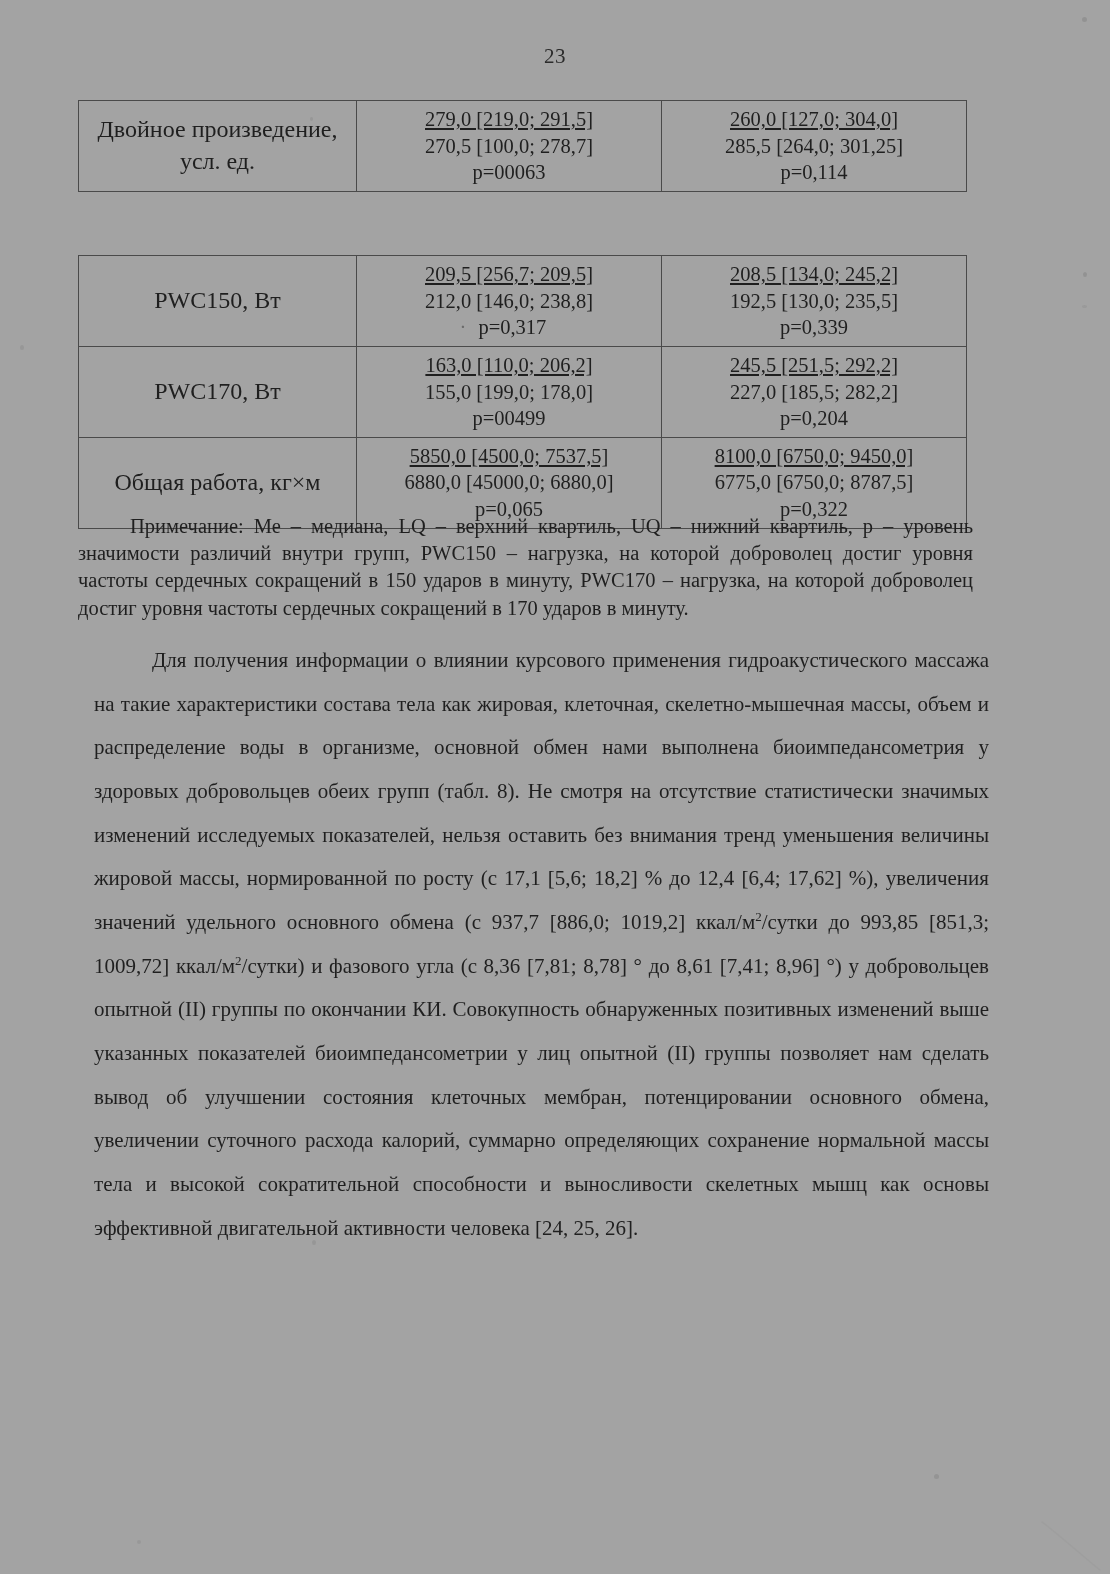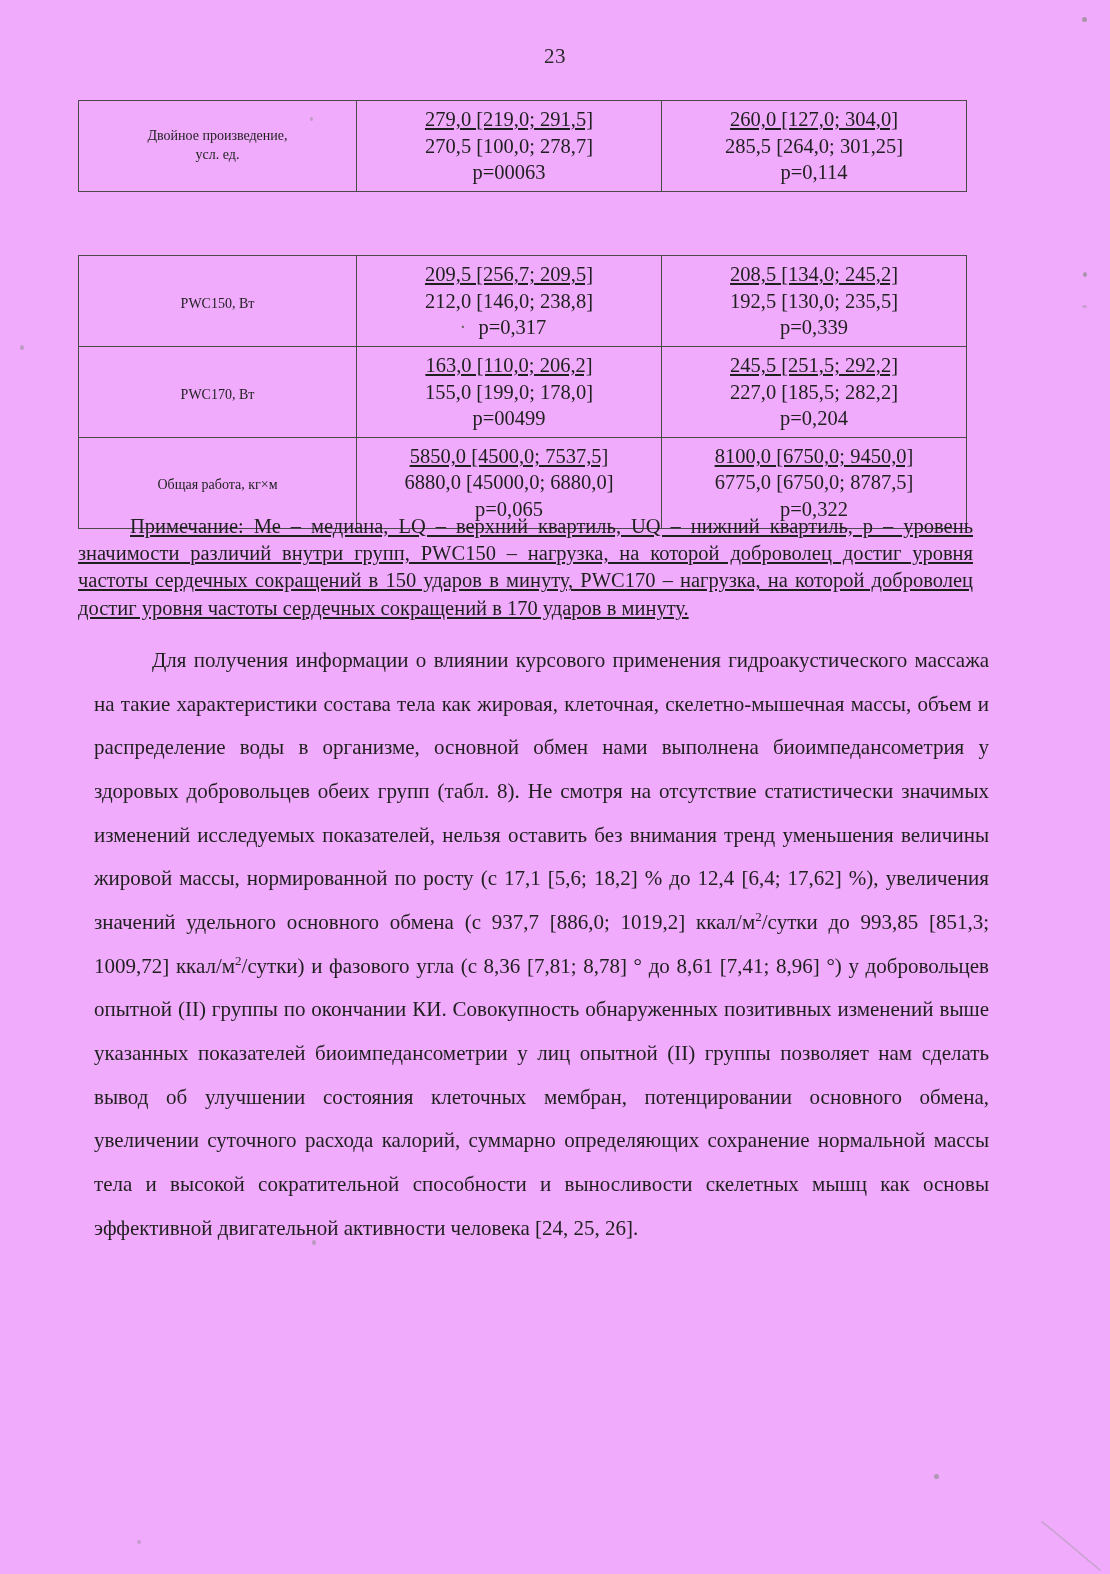--- a/index.html
+++ b/index.html
@@ -15,21 +15,21 @@
     overflow: hidden;
     font-family: "Liberation Serif", "DejaVu Serif", serif;
     color: #1c1c1c;
     -webkit-font-smoothing: antialiased;
   }
 
   
   .page {
     position: absolute;
     inset: 0;
-    background: #f0abfc;
+    background: #a3a3a3;
   }
 
   .page-number {
     position: absolute;
     top: 44px;
     left: 0;
     width: 1110px;
     text-align: center;
     font-size: 21px;
     letter-spacing: .5px;
@@ -52,21 +52,21 @@
     font-size: 20.5px;
     line-height: 1.30;
     text-align: center;
   }
   .tbl col.c-label { width: 278px; }
   .tbl col.c-val   { width: 305px; }
 
   .tbl-1 { top: 100px; }
   .tbl-2 { top: 255px; }
 
-  .cell-label { font-size: 14px; line-height: 1.32; text-align: center; }
+  .cell-label { font-size: 24px; line-height: 1.32; text-align: center; }
   .val-line { display: block; white-space: nowrap; }
   .val-line.med { text-decoration: underline; text-underline-offset: 2px; }
   .val-line.pre-dot::before {
     content: "\00B7";
     position: relative;
     left: -12px;
     color: #6b6b6b;
   }
 
   .cont-label {
@@ -85,21 +85,20 @@
     top: 492px;
     left: 78px;
     width: 895px;
     font-size: 20.5px;
     line-height: 1.34;
     text-align: justify;
     text-align-last: left;
     text-indent: 52px;
     color: #1f1f1f;
     hyphens: none;
-    text-decoration: underline;
   }
 
   
   .body-par {
     position: absolute;
     top: 618px;
     left: 94px;
     width: 895px;
     font-size: 21px;
     line-height: 2.08;

